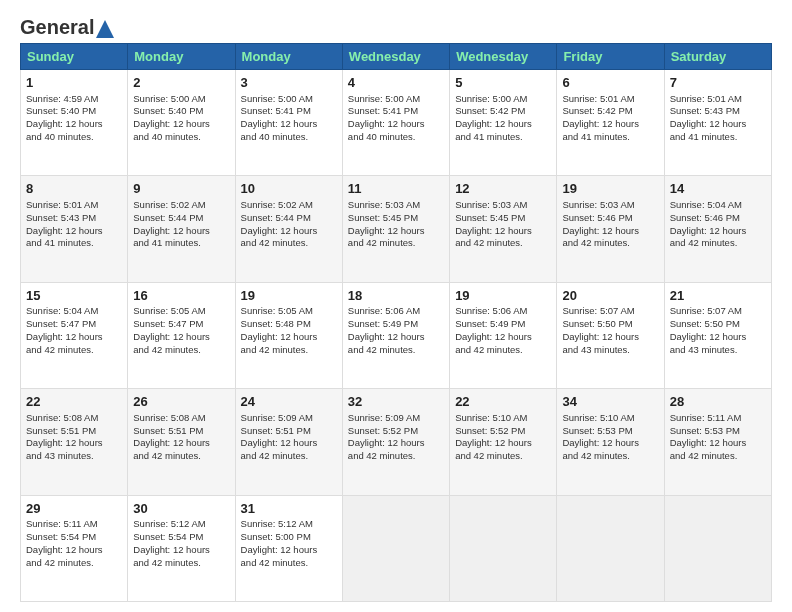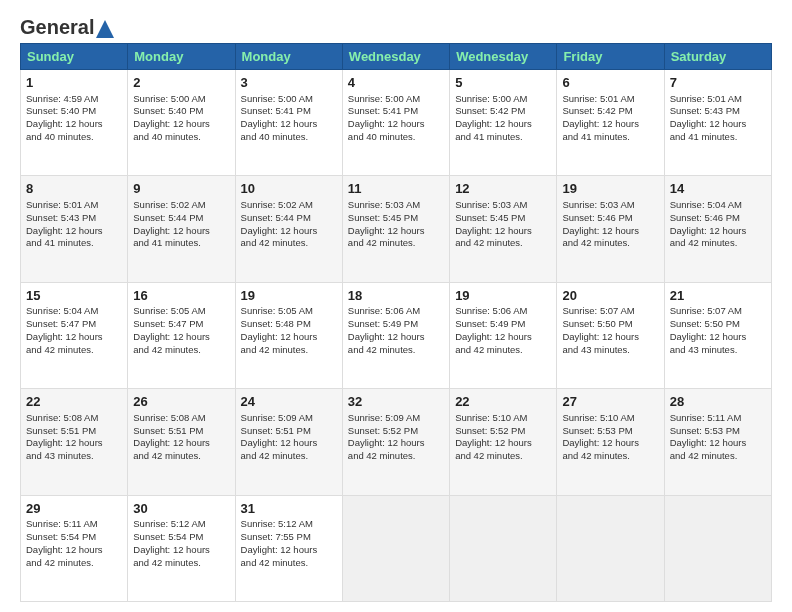--- a/index.html
+++ b/index.html
@@ -302,21 +302,21 @@
             <div>and 42 minutes.</div>
           </td>
           <td>
             <span class="day-num">22</span>
             <div>Sunrise: 5:10 AM</div>
             <div>Sunset: 5:52 PM</div>
             <div>Daylight: 12 hours</div>
             <div>and 42 minutes.</div>
           </td>
           <td>
-            <span class="day-num">27</span>
+            <span class="day-num">34</span>
             <div>Sunrise: 5:10 AM</div>
             <div>Sunset: 5:53 PM</div>
             <div>Daylight: 12 hours</div>
             <div>and 42 minutes.</div>
           </td>
           <td>
             <span class="day-num">28</span>
             <div>Sunrise: 5:11 AM</div>
             <div>Sunset: 5:53 PM</div>
             <div>Daylight: 12 hours</div>
@@ -334,21 +334,21 @@
           <td>
             <span class="day-num">30</span>
             <div>Sunrise: 5:12 AM</div>
             <div>Sunset: 5:54 PM</div>
             <div>Daylight: 12 hours</div>
             <div>and 42 minutes.</div>
           </td>
           <td>
             <span class="day-num">31</span>
             <div>Sunrise: 5:12 AM</div>
-            <div>Sunset: 7:55 PM</div>
+            <div>Sunset: 5:00 PM</div>
             <div>Daylight: 12 hours</div>
             <div>and 42 minutes.</div>
           </td>
           <td class="empty"></td>
           <td class="empty"></td>
           <td class="empty"></td>
           <td class="empty"></td>
         </tr>
       </tbody>
   </table>

